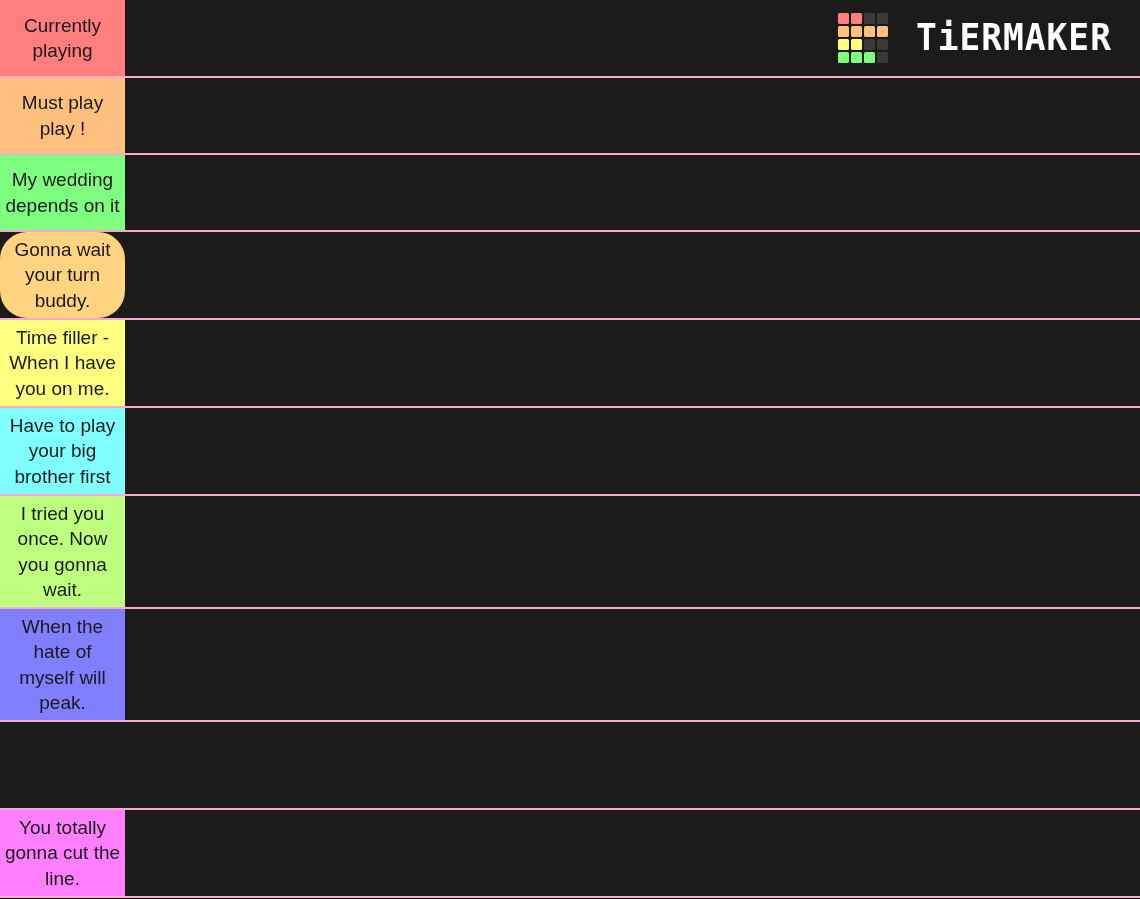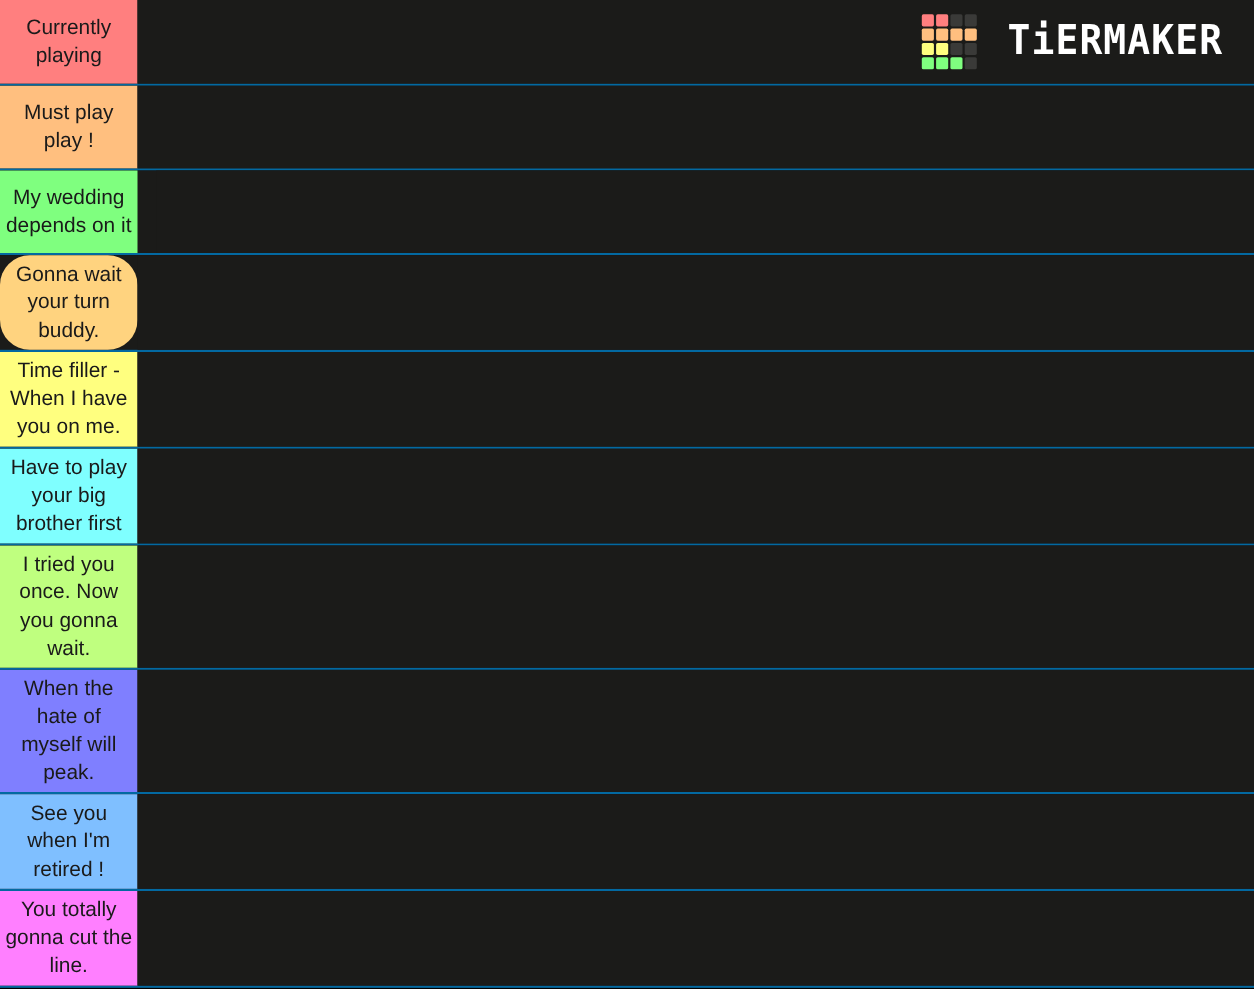--- a/index.html
+++ b/index.html
@@ -19,21 +19,21 @@
     height: 899px;
     background: #000000;
     display: flex;
     flex-direction: column;
   }
 
   .tier-row {
     display: flex;
     flex-direction: row;
     align-items: stretch;
-    border-bottom: 2px solid #0369a1;
+    border-bottom: 2px solid #f9a8d4;
     box-sizing: border-box;
     position: relative;
     background: #1b1b19;
     flex: 0 0 auto;
   }
 
   .tier-label {
     width: 125px;
     min-width: 125px;
     max-width: 125px;
@@ -152,20 +152,19 @@
     </div>
     <div class="tier-row" style="height: 113px; min-height: 113px;">
       <div class="tier-label" style="background: rgb(191, 255, 127);">I tried you once. Now you gonna wait.</div>
       <div class="tier-dropzone" style="background: rgb(27, 27, 25);"></div>
     </div>
     <div class="tier-row" style="height: 113px; min-height: 113px;">
       <div class="tier-label" style="background: rgb(127, 127, 255);">When the hate of myself will peak.</div>
       <div class="tier-dropzone" style="background: rgb(27, 27, 25);"></div>
     </div>
     <div class="tier-row" style="height: 88px; min-height: 88px;">
-      <div class="tier-label" style="background: rgb(127, 191, 255);">See you when I'm retired !</div>
       <div class="tier-dropzone" style="background: rgb(27, 27, 25);"></div>
     </div>
     <div class="tier-row" style="height: 88px; min-height: 88px;">
       <div class="tier-label" style="background: rgb(255, 127, 255);">You totally gonna cut the line.</div>
       <div class="tier-dropzone" style="background: rgb(27, 27, 25);"></div>
     </div>
   </div>
 
 </body></html>

